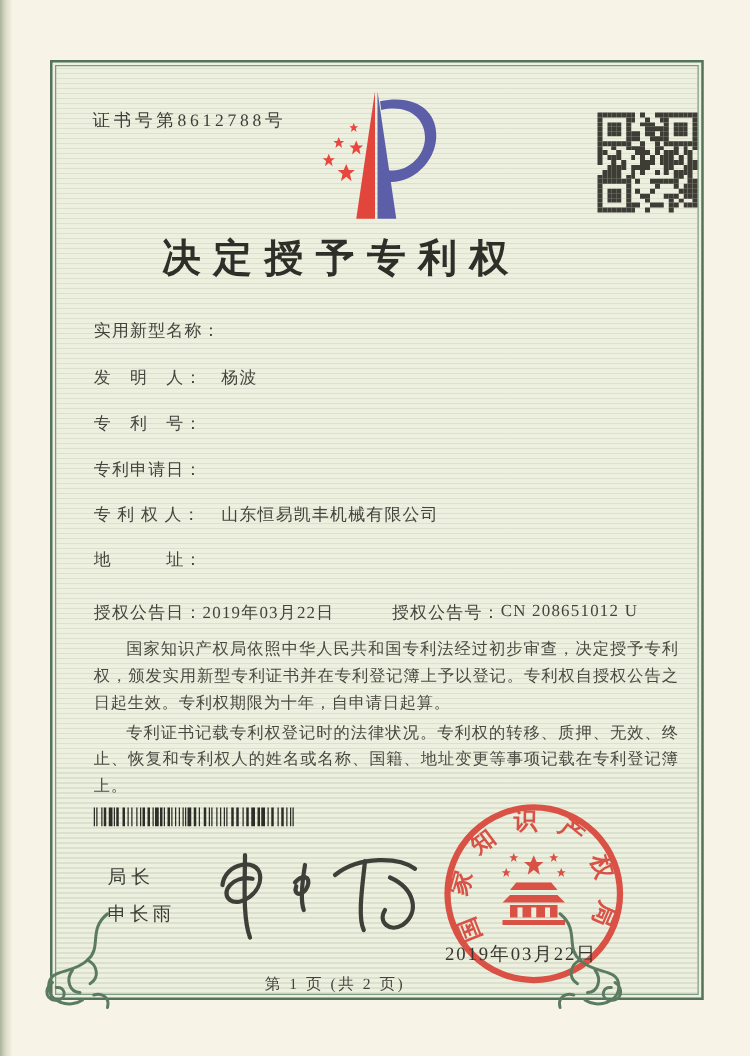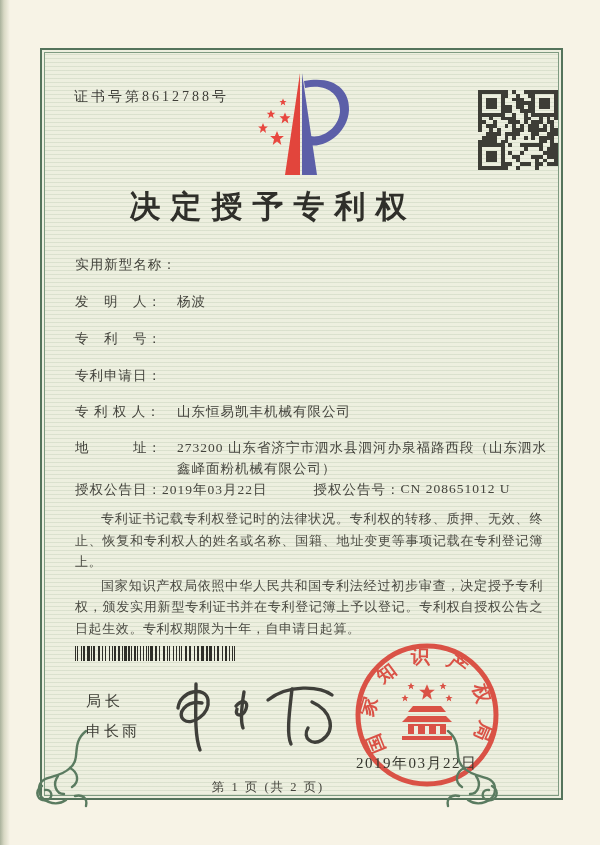--- a/index.html
+++ b/index.html
@@ -30,21 +30,21 @@
   .qr { position:absolute; left:478px; top:90px; width:80px; height:80px;
     display:grid; grid-template-rows:repeat(21,1fr); grid-template-columns:repeat(21,1fr); }
   .qr div { background:#3d3d36; }
 
   .title { position:absolute; left:0; top:186px; width:100%; text-align:center;
     font-size:31px; font-weight:600; letter-spacing:10px; color:#2f2f2a; text-indent:10px; }
 
   .field { position:absolute; left:75px; display:flex; font-size:13.5px; letter-spacing:1px; color:#44443d; }
   .field .lab { width:102px; flex:none; }
   .field .val { width:380px; }
-  .f0 { top:256px;text-align:center; } .f1 { top:293px; } .f2 { top:330px; }
+  .f0 { top:256px; } .f1 { top:293px; } .f2 { top:330px; }
   .f3 { top:367px; } .f4 { top:403px; } .f5 { top:437px; line-height:21px; }
   .grant { position:absolute; left:75px; top:481px; font-size:13.5px; letter-spacing:1px; color:#44443d; display:flex; }
   .grant .pair2 { margin-left:46px; }
 
   .paras { position:absolute; left:75px; top:508px; width:468px;
     font-size:13px; line-height:21.5px; letter-spacing:0.6px; color:#4a4a42; text-align:justify; }
   .paras p { text-indent:2em; margin-bottom:2px; }
 
   .barcode { position:absolute; left:75px; top:646px; width:162px; height:15px; display:flex; align-items:stretch; }
   .barcode div { background:#2e2e28; }
@@ -363,33 +363,32 @@
   </div>
   <div class="field f3">
     <span class="lab">专利申请日：</span>
   </div>
   <div class="field f4">
     <span class="lab">专 利 权 人：</span>
     <span class="val">山东恒易凯丰机械有限公司</span>
   </div>
   <div class="field f5">
     <span class="lab">地　　　址：</span>
-    <span class="val">273200 山东省济宁市泗水县泗河办泉福路西段（山东泗水鑫峄面粉机械有限公司）</span>
   </div>
 
   <div class="grant">
     <span>授权公告日：</span>
       <span>2019年03月22日</span>
     <span class="pair2">授权公告号：</span>
       <span>CN 208651012 U</span>
   </div>
 
   <div class="paras">
+    <p>国家知识产权局依照中华人民共和国专利法经过初步审查，决定授予专利权，颁发实用新型专利证书并在专利登记簿上予以登记。专利权自授权公告之日起生效。专利权期限为十年，自申请日起算。</p>
     <p>专利证书记载专利权登记时的法律状况。专利权的转移、质押、无效、终止、恢复和专利权人的姓名或名称、国籍、地址变更等事项记载在专利登记簿上。</p>
-    <p>国家知识产权局依照中华人民共和国专利法经过初步审查，决定授予专利权，颁发实用新型专利证书并在专利登记簿上予以登记。专利权自授权公告之日起生效。专利权期限为十年，自申请日起算。</p>
   </div>
 
   <div class="barcode">
       <div style="width: 1.2px; margin-right: 1.2px;"></div>
       <div style="width: 1.2px; margin-right: 2.2px;"></div>
       <div style="width: 1.2px; margin-right: 1.2px;"></div>
       <div style="width: 2.6px; margin-right: 2.2px;"></div>
       <div style="width: 2.6px; margin-right: 1.2px;"></div>
       <div style="width: 1.2px; margin-right: 1.2px;"></div>
       <div style="width: 2.6px; margin-right: 2.2px;"></div>

